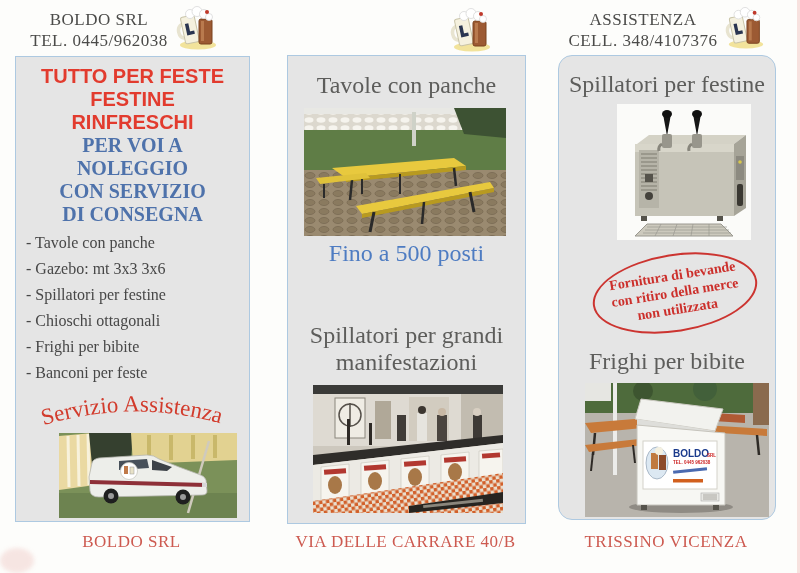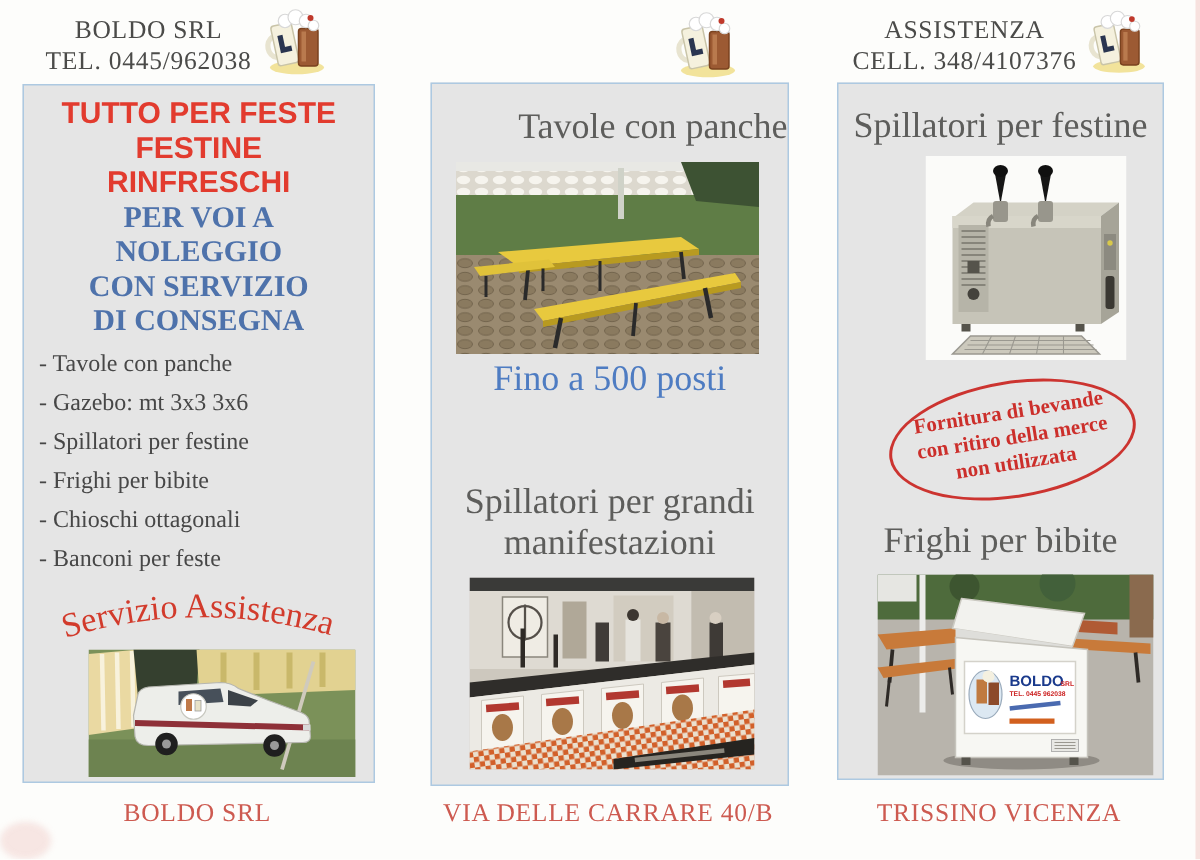--- a/index.html
+++ b/index.html
@@ -17,21 +17,21 @@
     color:#4b4b49; font-size:17px; line-height:21px; letter-spacing:0.5px;
   }
   .hdr-left  { left:15px;  top:9px;  width:168px; }
   .hdr-right { left:556px; top:9px;  width:174px; }
   .mug { position:absolute; }
 
   
   .panel { position:absolute; background:#e5e5e5; border:1px solid #adc9e1; }
   .panel-left  { left:15px;  top:56px; width:233px; height:464px; }
   .panel-mid   { left:287px; top:55px; width:237px; height:467px; }
-  .panel-right { left:558px; top:55px; width:216px; height:463px; }
+  .panel-right { left:558px; top:55px; width:216px; height:463px;border-radius:14px; }
 
   
   .red-line {
     font-family:"Liberation Sans", sans-serif; font-weight:bold;
     color:#e23b2e; font-size:20px; line-height:23px; text-align:center;
   }
   .red-first { margin-top:8px; }
   .blue-line {
     font-weight:bold; color:#4e72ab; font-size:20px;
     line-height:23px; text-align:center;
@@ -139,22 +139,22 @@
 
     <div class="blue-line">PER VOI A</div>
     <div class="blue-line">NOLEGGIO</div>
     <div class="blue-line">CON SERVIZIO</div>
     <div class="blue-line">DI CONSEGNA</div>
 
     <div class="list">
       <div>- Tavole con panche</div>
       <div>- Gazebo: mt 3x3 3x6</div>
       <div>- Spillatori per festine</div>
+      <div>- Chioschi ottagonali</div>
       <div>- Frighi per bibite</div>
-      <div>- Chioschi ottagonali</div>
       <div>- Banconi per feste</div>
     </div>
 
     <svg class="abs" style="left:10px; top:334px;" width="212" height="46" viewBox="0 0 212 46">
       <defs>
           <path id="arc1" d="M 6 38 Q 106 4 206 36" fill="none"></path>
         </defs>
       <text font-size="23" fill="#d23b2c" font-family="Liberation Serif, serif">
         <textPath href="#arc1" startOffset="50%" text-anchor="middle">Servizio Assistenza</textPath>
       </text>
@@ -183,21 +183,21 @@
       <rect x="71" y="34" width="4" height="7" fill="#e8e2c8" stroke="#999" stroke-width="0.5"></rect>
       <circle cx="52" cy="63" r="7.5" fill="#1f1f1f"></circle>
         <circle cx="52" cy="63" r="3" fill="#9a9a9a"></circle>
       <circle cx="124" cy="64" r="7.5" fill="#1f1f1f"></circle>
         <circle cx="124" cy="64" r="3" fill="#9a9a9a"></circle>
       <rect x="143" y="50" width="5" height="4" fill="#d8d8d8"></rect>
     </svg>
   </div>
 
   <div class="panel panel-mid">
-    <div class="ph-title" style="top:16px;text-align:right;">Tavole con panche</div>
+    <div class="ph-title" style="top:16px;">Tavole con panche</div>
 
     <svg class="abs" style="left:16px; top:52px;" width="202" height="128" viewBox="0 0 202 128">
       <defs>
         <pattern id="wall1" patternUnits="userSpaceOnUse" width="12" height="8">
           <rect width="12" height="8" fill="#dcd8ce"></rect>
           <ellipse cx="5" cy="4" rx="4.5" ry="2.8" fill="#f6f4ee"></ellipse>
         </pattern>
         <pattern id="cob1" patternUnits="userSpaceOnUse" width="14" height="9">
           <rect width="14" height="9" fill="#9a8a70"></rect>
           <ellipse cx="6" cy="4.5" rx="5" ry="3" fill="#8a7a5f" stroke="#6f6049" stroke-width="0.6"></ellipse>

